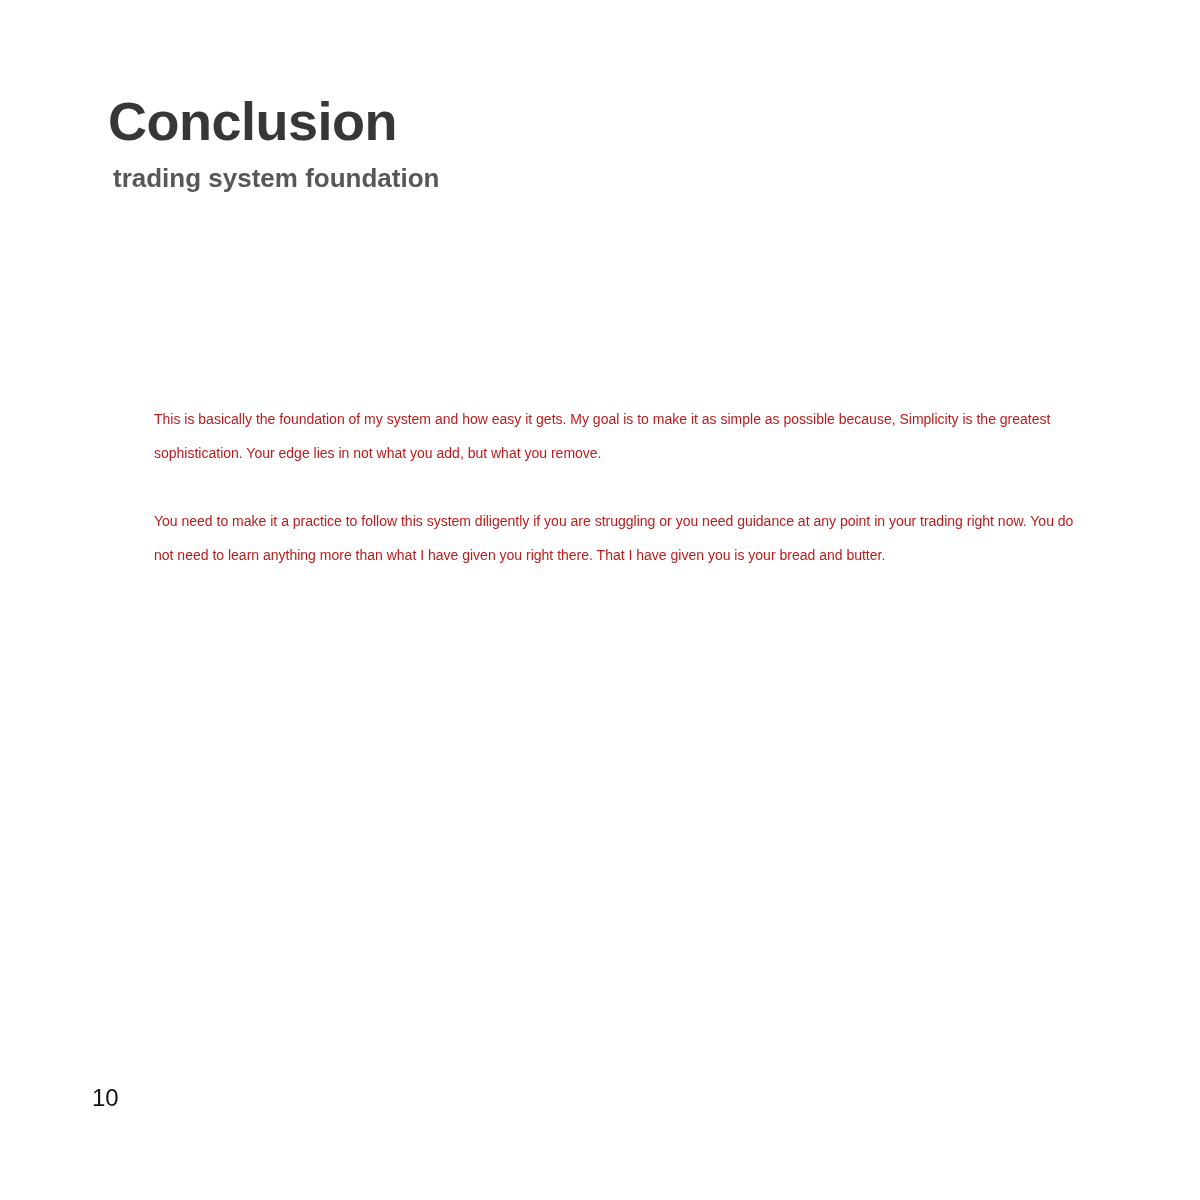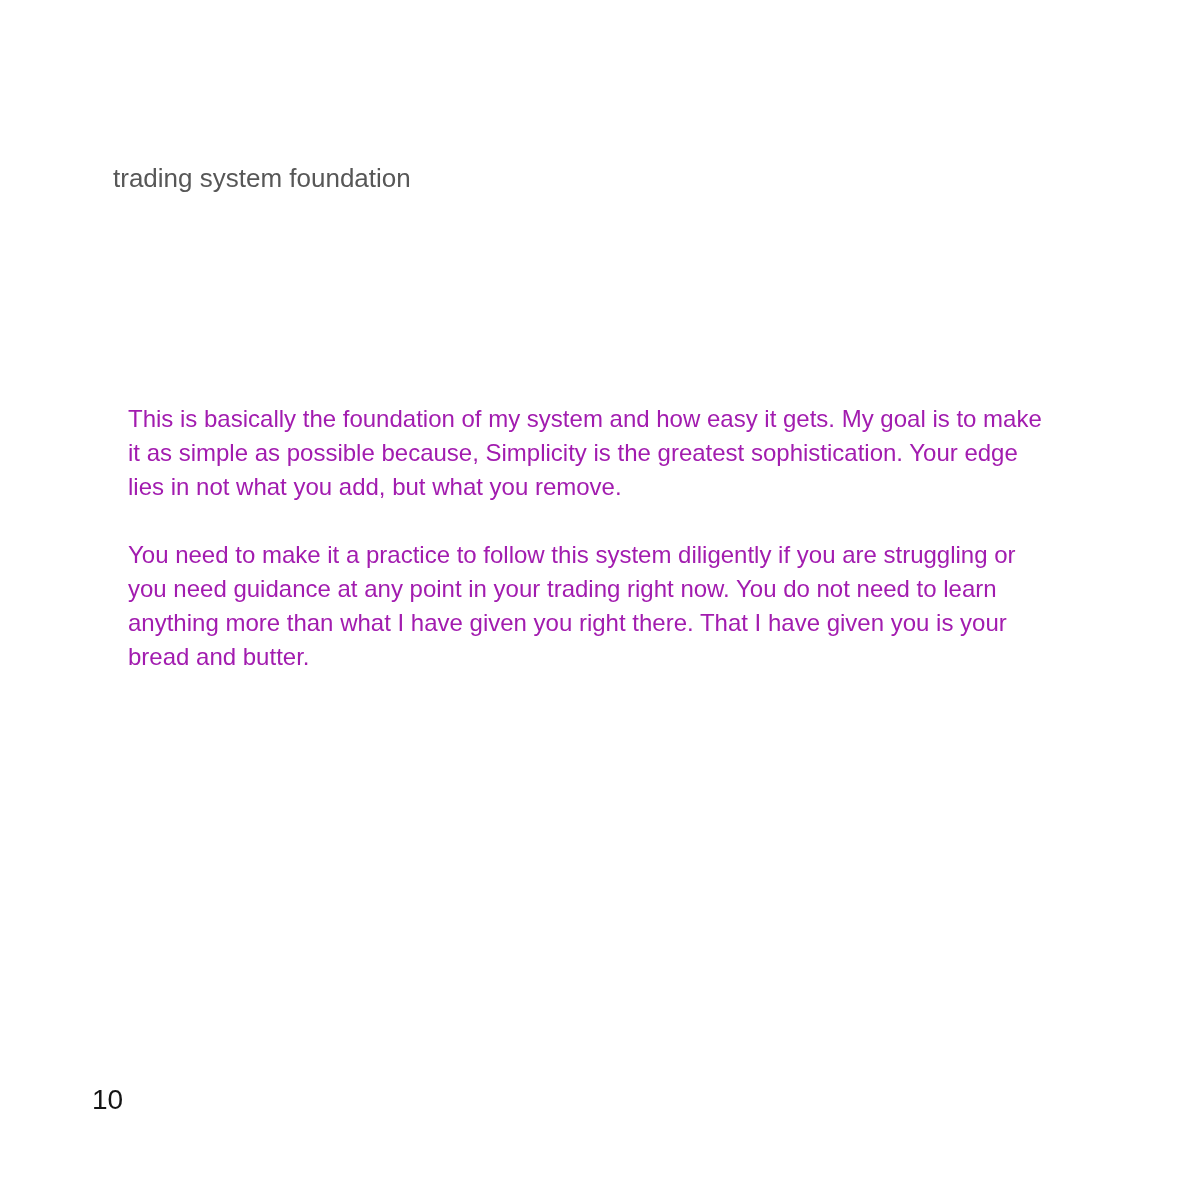--- a/index.html
+++ b/index.html
@@ -24,52 +24,53 @@
     letter-spacing: -0.5px;
     color: #373737;
     line-height: 1.1;
     margin: 0;
   }
   .doc-subtitle {
     position: absolute;
     left: 113px;
     top: 163px;
     font-size: 26px;
-    font-weight: 400;
+    font-weight: 700;
     color: #575757;
     line-height: 1.2;
     margin: 0;
   }
   .doc-body {
     position: absolute;
-    left: 128px;
+    left: 154px;
     top: 402px;
     width: 932px;
-    font-size: 24px;
+    font-size: 14px;
     line-height: 34px;
-    color: #a21caf;
+    color: #b91c1c;
   }
   .doc-body p {
     margin: 0 0 34px 0;
   }
   .page-number {
     position: absolute;
     left: 92px;
     top: 1085px;
-    font-size: 28px;
+    font-size: 24px;
     font-weight: 400;
     color: #141414;
     line-height: 1.1;
   }
 </style>
 </head>
 <body>
 
 <div class="page">
 
+  <h1 class="doc-title">Conclusion</h1>
 
   <div class="doc-subtitle">trading system foundation</div>
 
   <div class="doc-body">
     <p>This is basically the foundation of my system and how easy it gets. My goal is to make it as simple as possible because, Simplicity is the greatest sophistication. Your edge lies in not what you add, but what you remove.</p>
     <p>You need to make it a practice to follow this system diligently if you are struggling or you need guidance at any point in your trading right now. You do not need to learn anything more than what I have given you right there. That I have given you is your bread and butter.</p>
   </div>
 
   <div class="page-number">10</div>
 

